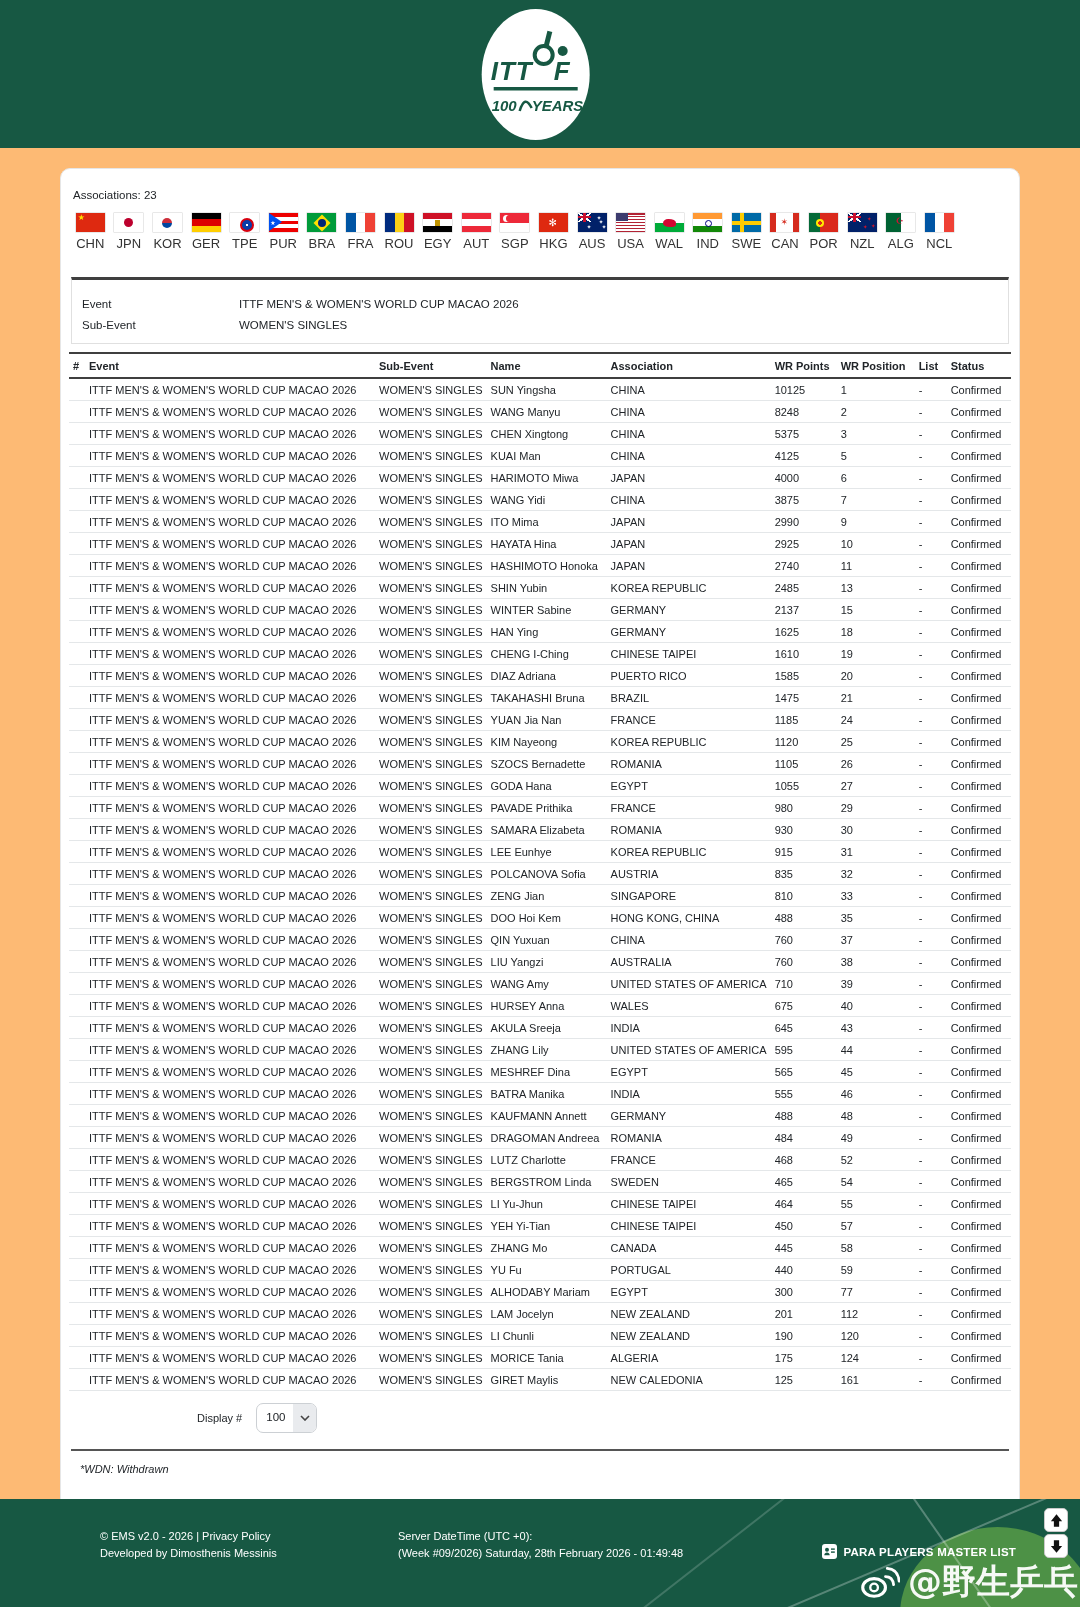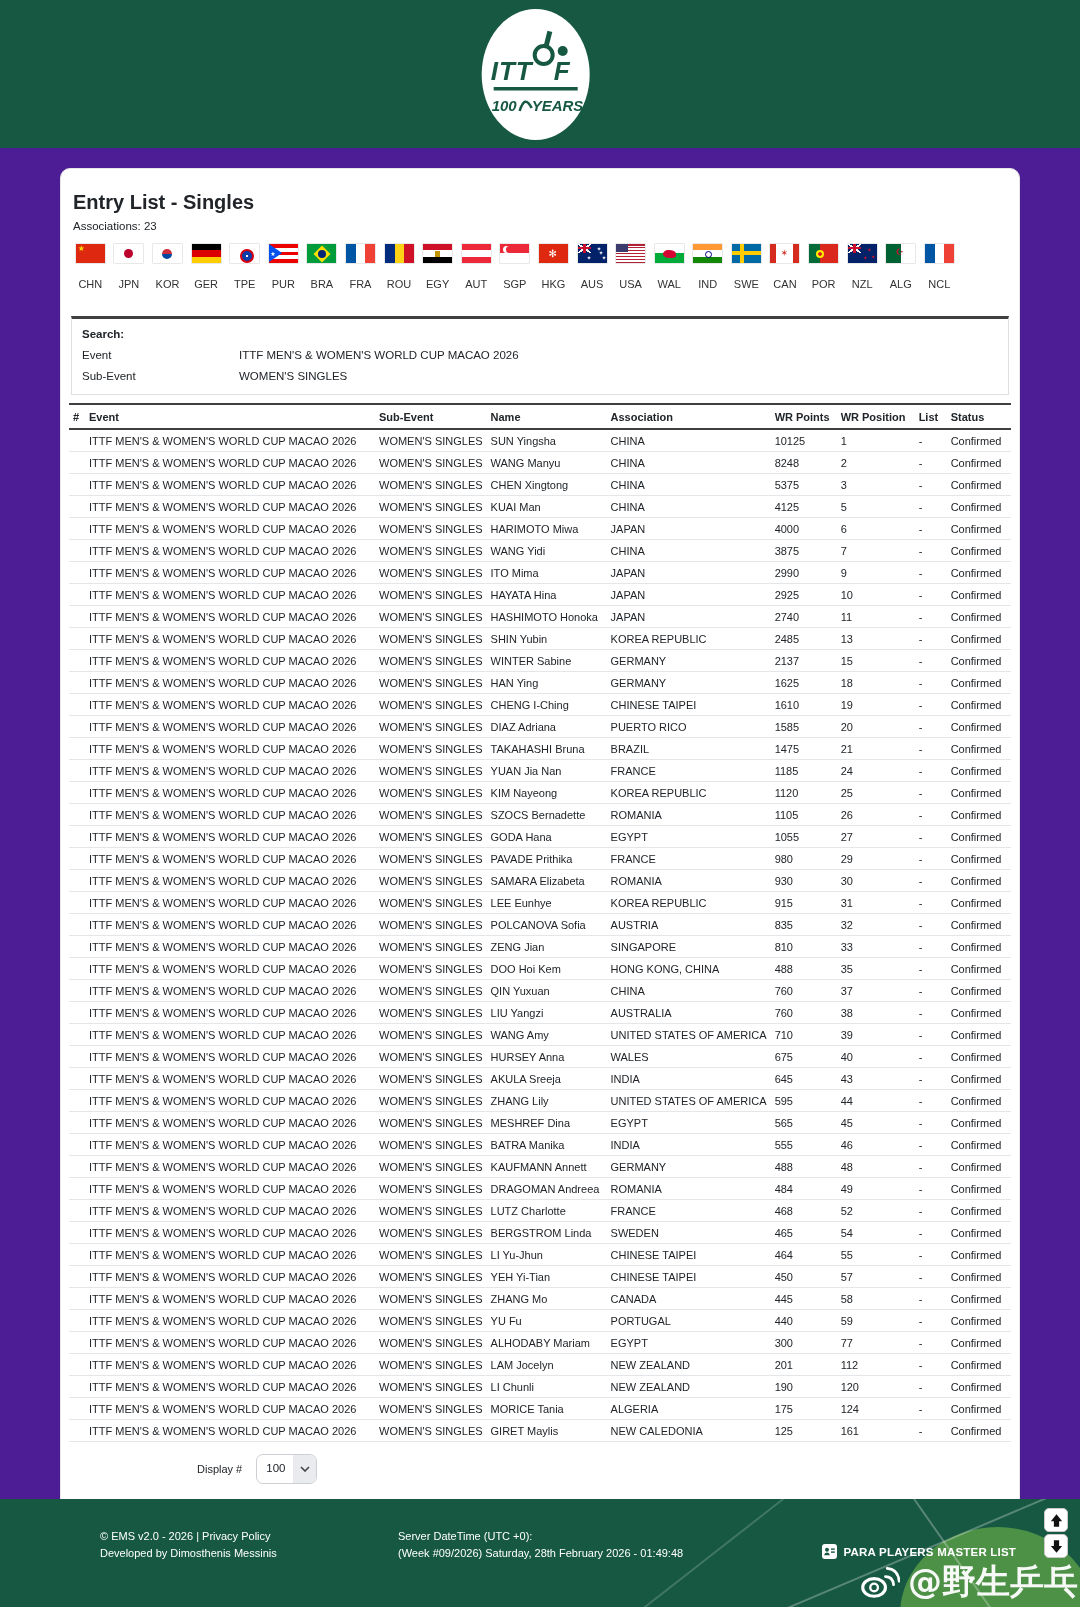--- a/index.html
+++ b/index.html
@@ -1,17 +1,17 @@
 <!DOCTYPE html>
 <html><head>
 <meta charset="utf-8">
 <style>
   * { box-sizing: border-box; margin: 0; padding: 0; }
   body { font-family: "Liberation Sans", sans-serif; background: #fff; }
-  .page { width: 1080px; height: 1607px; position: relative; overflow: hidden; background: #4c1d95; }
+  .page { width: 1080px; height: 1607px; position: relative; overflow: hidden; background: #fdba74; }
 
   
   .header { height: 148px; background: #175843; position: relative; }
   .logo-circle {
     position: absolute; left: 50%; top: 9px; transform: translateX(-54%);
     width: 108px; height: 131px; background: #fff; border-radius: 50%;
     display: flex; align-items: center; justify-content: center;
   }
 
   
@@ -19,21 +19,21 @@
     width: 960px; margin: 20px auto 0; background: #fff;
     border: 1px solid #e6e6e6; border-radius: 10px;
     padding: 20px 8px 54px; position: relative;
   }
   .page-title { font-size: 20px; font-weight: bold; color: #212529; margin: 2px 0 6px 4px; }
   .associations { font-size: 11.5px; color: #212529; margin: 0 0 12px 4px; }
 
   
   .flags-row { display: flex; margin: 0 0 0 2px; }
   .flag-item { width: 38.6px; display: flex; flex-direction: column; align-items: center; }
-  .flag-code { font-size: 11px; color: #333; margin-top: 15px; }
+  .flag-code { font-size: 13px; color: #333; margin-top: 4px; }
   .flag { position: relative; width: 29px; height: 19px; display: inline-block;
           box-shadow: 0 0 0 .5px rgba(0,0,0,.18); overflow: hidden; background:#eee; }
   .flag::before, .flag::after { position: absolute; font-family: "DejaVu Sans", sans-serif; line-height: 1; }
   .f-CHN{background:#de2910}.f-CHN::after{content:"★";color:#ffde00;font-size:8px;top:1px;left:2px}
   .f-JPN{background:#fff}.f-JPN::after{content:"";width:9px;height:9px;border-radius:50%;background:#bc002d;left:10px;top:5px}
   .f-KOR{background:#fff}.f-KOR::after{content:"";width:10px;height:10px;border-radius:50%;background:linear-gradient(#cd2e3a 50%,#0047a0 50%);left:9.5px;top:4.5px}
   .f-GER{background:linear-gradient(#000 33.4%,#dd0000 33.4% 66.7%,#ffce00 66.7%)}
   .f-TPE{background:#fff}.f-TPE::after{content:"";width:10px;height:10px;border-radius:50%;border:2px solid #d7000f;background:radial-gradient(circle,#fff 1.5px,#0a3da8 1.5px);left:9.5px;top:4.5px}
   .f-PUR{background:linear-gradient(#ed0000 20%,#fff 20% 40%,#ed0000 40% 60%,#fff 60% 80%,#ed0000 80%)}
   .f-PUR::before{content:"";border-top:9.5px solid transparent;border-bottom:9.5px solid transparent;border-left:13px solid #0050f0;left:0;top:0}
@@ -137,21 +137,20 @@
           <rect x="5" y="63" width="84" height="3.5"></rect>
           <text x="3" y="87" font-size="15">100</text>
           <path d="M31 87 q5 -17 12 -3" fill="none" stroke="#175843" stroke-width="2.5"></path>
           <text x="43" y="87" font-size="15">YEARS</text>
         </g>
       </svg>
     </div>
   </div>
 
   <div class="card">
-    <div class="page-title">Entry List - Singles</div>
     <div class="associations">Associations: 23</div>
 
     <div class="flags-row">
         <div class="flag-item">
           <span class="flag f-CHN"></span>
           <span class="flag-code">CHN</span>
         </div>
         <div class="flag-item">
           <span class="flag f-JPN"></span>
           <span class="flag-code">JPN</span>
@@ -236,21 +235,20 @@
           <span class="flag f-ALG"></span>
           <span class="flag-code">ALG</span>
         </div>
         <div class="flag-item">
           <span class="flag f-NCL"></span>
           <span class="flag-code">NCL</span>
         </div>
       </div>
 
     <div class="search-box">
-      <div class="search-title">Search:</div>
       <div class="s-row">
         <div class="s-label">Event</div>
         <div class="s-value">ITTF MEN'S &amp; WOMEN'S WORLD CUP MACAO 2026</div>
       </div>
       <div class="s-row">
         <div class="s-label">Sub-Event</div>
         <div class="s-value">WOMEN'S SINGLES</div>
       </div>
     </div>
 

